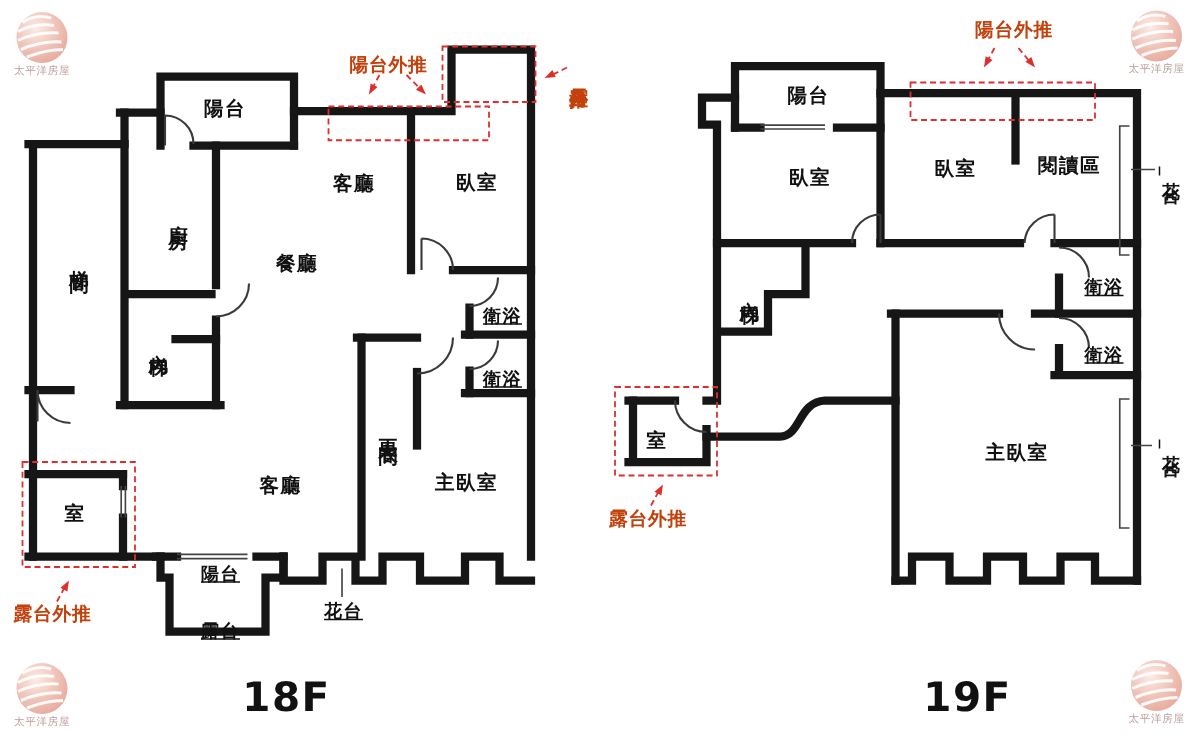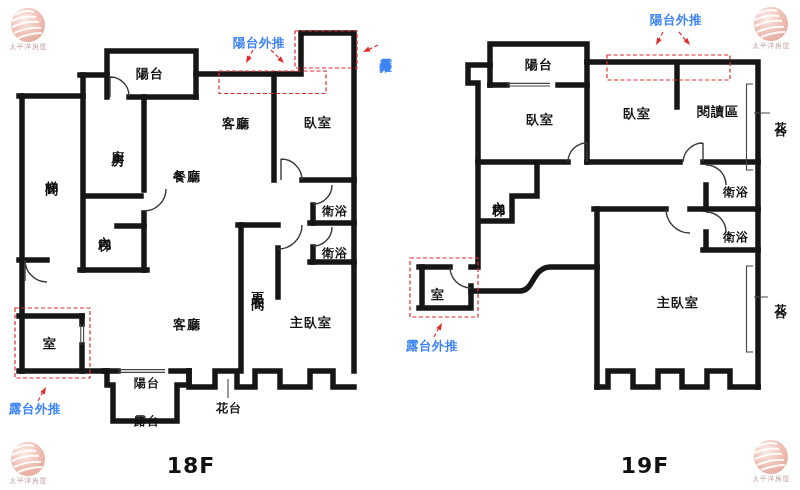--- a/index.html
+++ b/index.html
@@ -6,25 +6,25 @@
   .stage{
     position:relative;width:800px;height:490px;background:#ffffff;overflow:hidden;
     font-family:"DejaVu Sans","Liberation Sans",sans-serif;
   }
   .stage svg{position:absolute;left:0;top:0;}
   .lbl{
     position:absolute;transform:translate(-50%,-50%);
     font-size:13px;font-weight:bold;color:#111;white-space:nowrap;line-height:1.25;
     letter-spacing:1px;
   }
-  .sm{font-size:12px;}
+  .sm{font-size:12px;text-decoration:underline;}
   .v{writing-mode:vertical-rl;text-orientation:upright;letter-spacing:3px;}
-  .wrap2{white-space:normal;width:52px;text-align:center;letter-spacing:1px;}
-  .red{color:#3b82f6;font-size:12.5px;letter-spacing:0.5px;}
-  .floor{font-size:22px;letter-spacing:1px;}
+  .wrap2{white-space:normal;width:52px;letter-spacing:1px;}
+  .red{color:#c2410c;font-size:12.5px;letter-spacing:0.5px;}
+  .floor{font-size:27px;letter-spacing:1px;}
   .brand{
     position:absolute;transform:translate(-50%,-50%);
     font-size:7px;color:#bf9c9c;letter-spacing:0.5px;font-weight:normal;white-space:nowrap;
   }
 </style>
 </head>
 <body>
 
 <div class="stage">
 
@@ -146,21 +146,21 @@
       <use href="#logoSphere" transform="translate(771,24)"></use>
       <use href="#logoSphere" transform="translate(28,459)"></use>
       <use href="#logoSphere" transform="translate(771,457)"></use>
     </g>
   </svg>
 
   <div class="lbl" style="left:150px;top:74px">陽台</div>
   <div class="lbl v" style="left:117px;top:142px">廚房</div>
   <div class="lbl v" style="left:51px;top:173px">梯間</div>
   <div class="lbl v" style="left:104px;top:228px">內梯</div>
-  <div class="lbl" style="left:187px;top:177px">餐廳</div>
+  <div class="lbl" style="left:198px;top:177px">餐廳</div>
   <div class="lbl" style="left:236px;top:124px">客廳</div>
   <div class="lbl" style="left:318px;top:123px">臥室</div>
   <div class="lbl sm" style="left:335px;top:211px">衛浴</div>
   <div class="lbl sm" style="left:335px;top:253px">衛浴</div>
   <div class="lbl v" style="left:257px;top:286px">更衣間</div>
   <div class="lbl" style="left:187px;top:325px">客廳</div>
   <div class="lbl" style="left:311px;top:323px">主臥室</div>
   <div class="lbl" style="left:50px;top:344px">室</div>
   <div class="lbl sm" style="left:147px;top:383px">陽台</div>
   <div class="lbl sm" style="left:147px;top:421px">露台</div>

